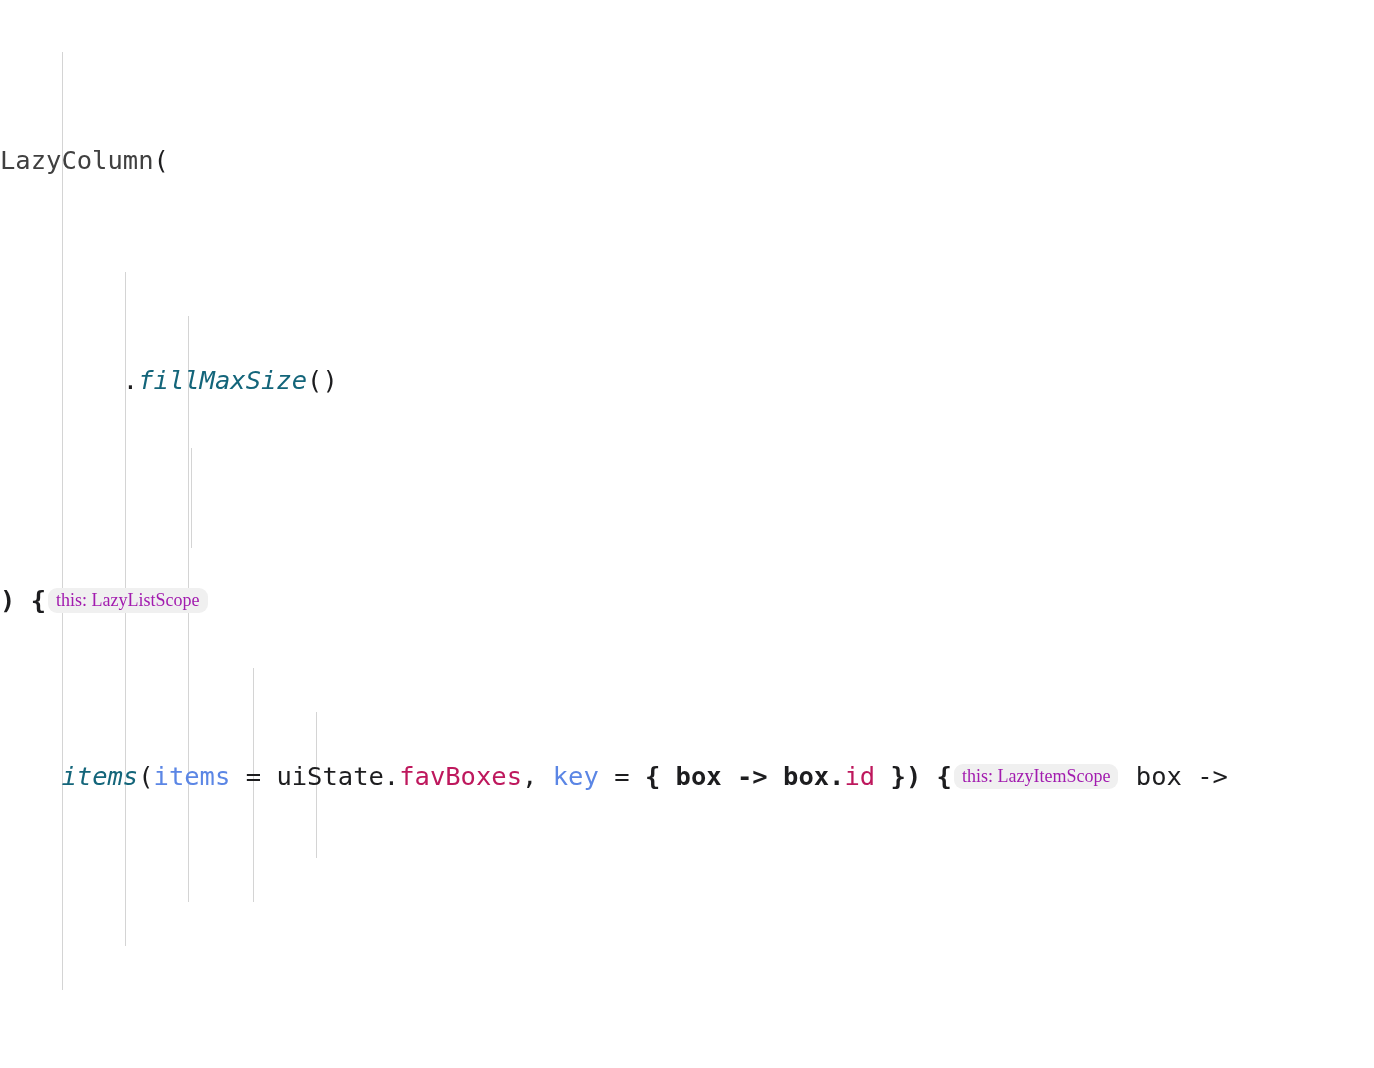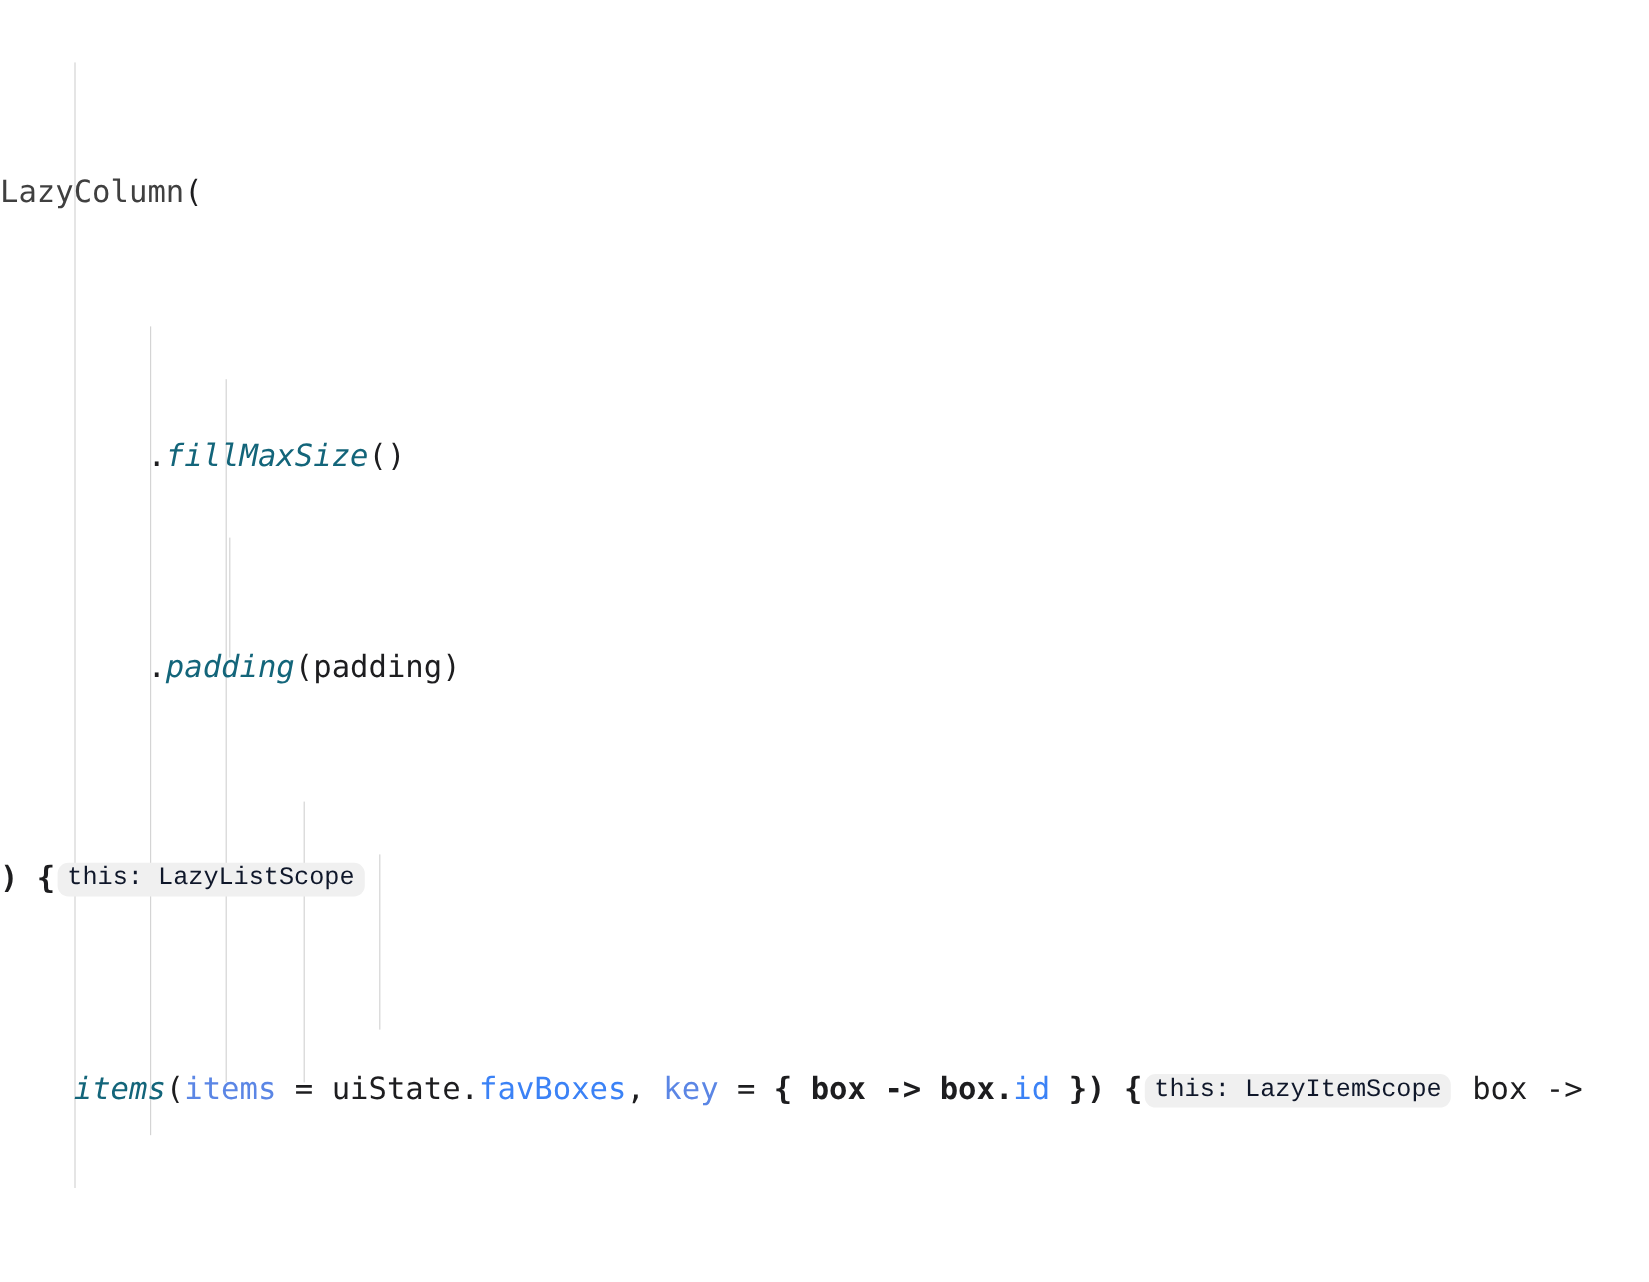--- a/index.html
+++ b/index.html
@@ -52,28 +52,28 @@
   .ln {
     height: 44px;
     white-space: pre;
   }
 
   
   .plain     { color: #1d1d1f; }
   .fn-decl   { color: #404040; }                      
   .ext-fn    { color: #13657a; font-style: italic; }  
   .param     { color: #5b86e5; }                      
-  .prop      { color: #3b82f6; }  
+  .prop      { color: #be185d; }  
   .bold      { font-weight: bold; }
 
   
   .hint {
-    font-family: Liberation Mono, monospace;
-    font-size: 21px;
-    color: #0f172a;
+    font-family: Liberation Serif, serif;
+    font-size: 18px;
+    color: #a21caf;
     background: #f0f0f0;
     border-radius: 9px;
     padding: 2px 8px 3px 8px;
     margin: 0 2px;
     vertical-align: 3px;
     letter-spacing: 0px;
   }
 </style>
 </head>
 <body>
@@ -89,21 +89,20 @@
     <div class="guide" style="left:316px; top:712px; height:146px;"></div>
   </div>
 
   <div class="code">
 
     <div class="ln"><span class="fn-decl">LazyColumn</span><span class="plain">(</span></div>
 
 
     <div class="ln">        <span class="plain">.</span><span class="ext-fn">fillMaxSize</span><span class="plain">()</span></div>
 
-    <div class="ln">        <span class="plain">.</span><span class="ext-fn">padding</span><span class="plain">(</span><span class="plain">padding</span><span class="plain">)</span></div>
 
     <div class="ln"><span class="plain bold">) {</span><span class="hint">this: LazyListScope</span></div>
 
     <div class="ln">    <span class="ext-fn">items</span><span class="plain">(</span><span class="param">items</span><span class="plain"> = </span><span class="plain">uiState.</span><span class="prop">favBoxes</span><span class="plain">, </span><span class="param">key</span><span class="plain"> = </span><span class="plain bold">{ box -&gt; box.</span><span class="prop">id</span><span class="plain bold"> }</span><span class="plain bold">) {</span><span class="hint">this: LazyItemScope</span> <span class="plain">box -&gt;</span></div>
 
     
 
     
 
     

